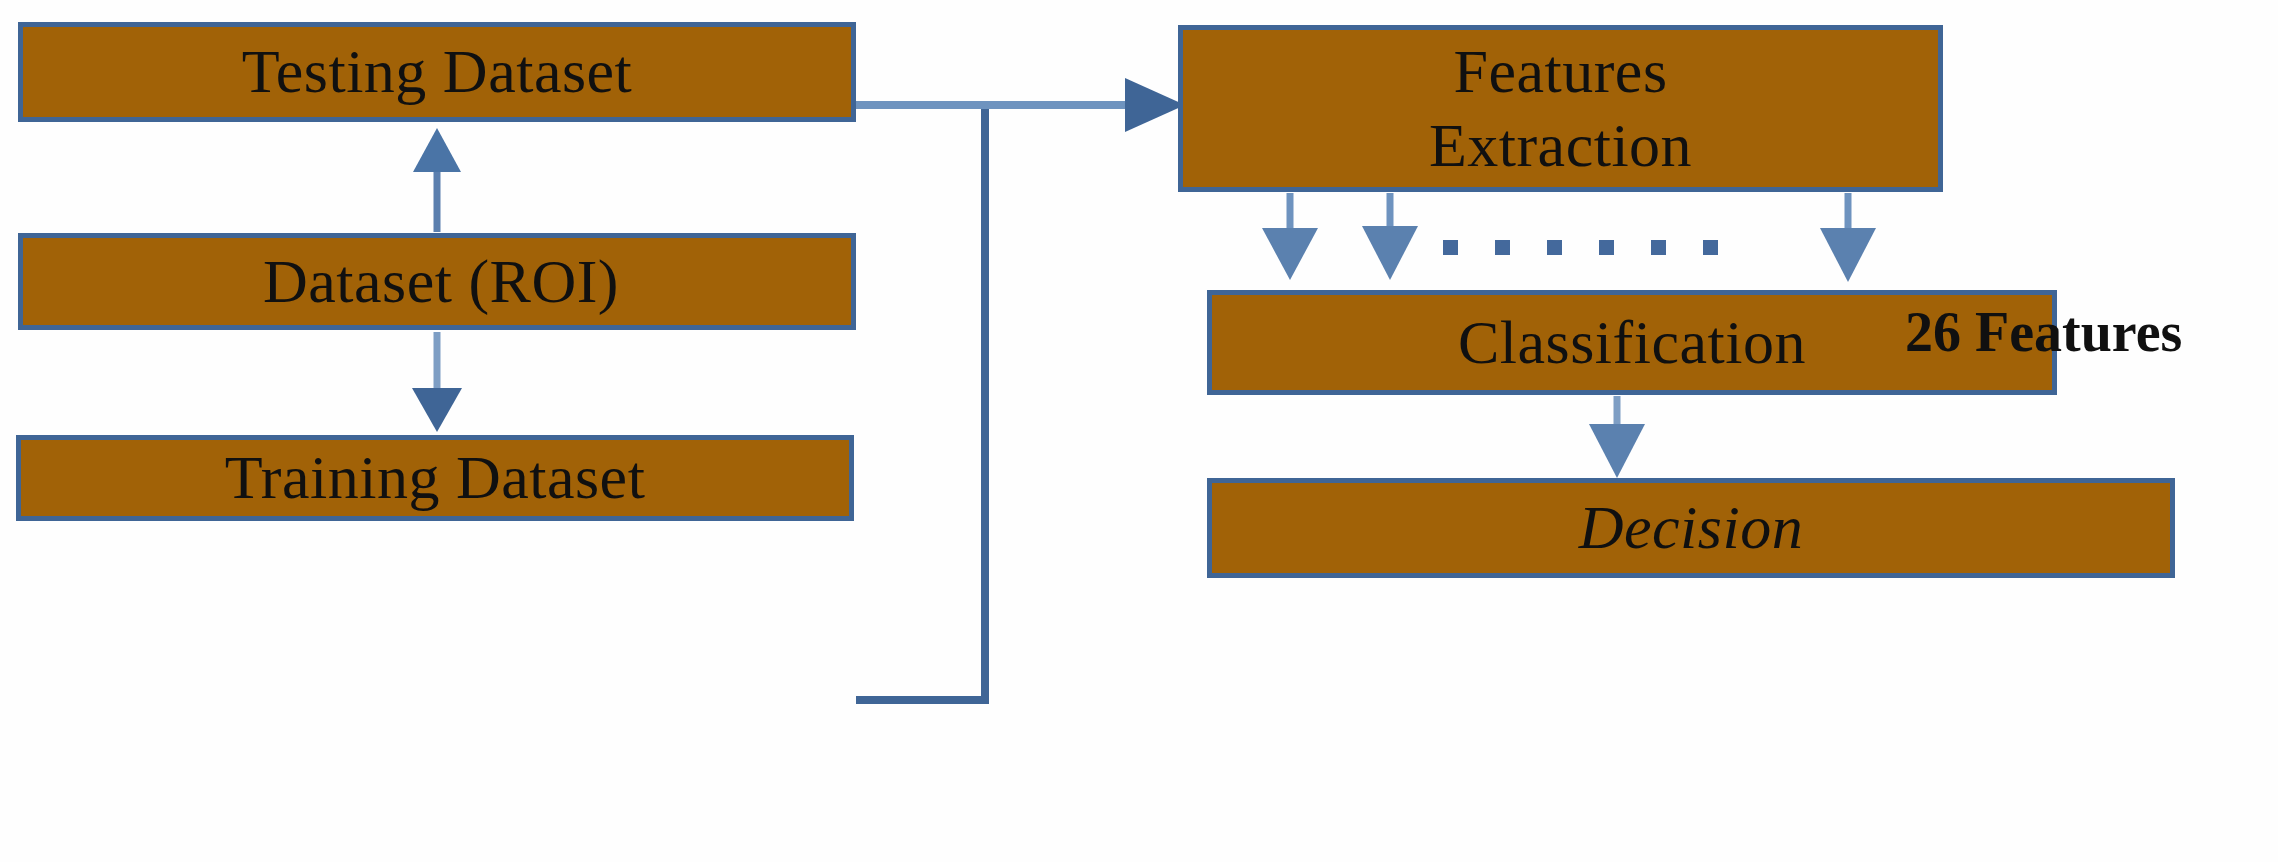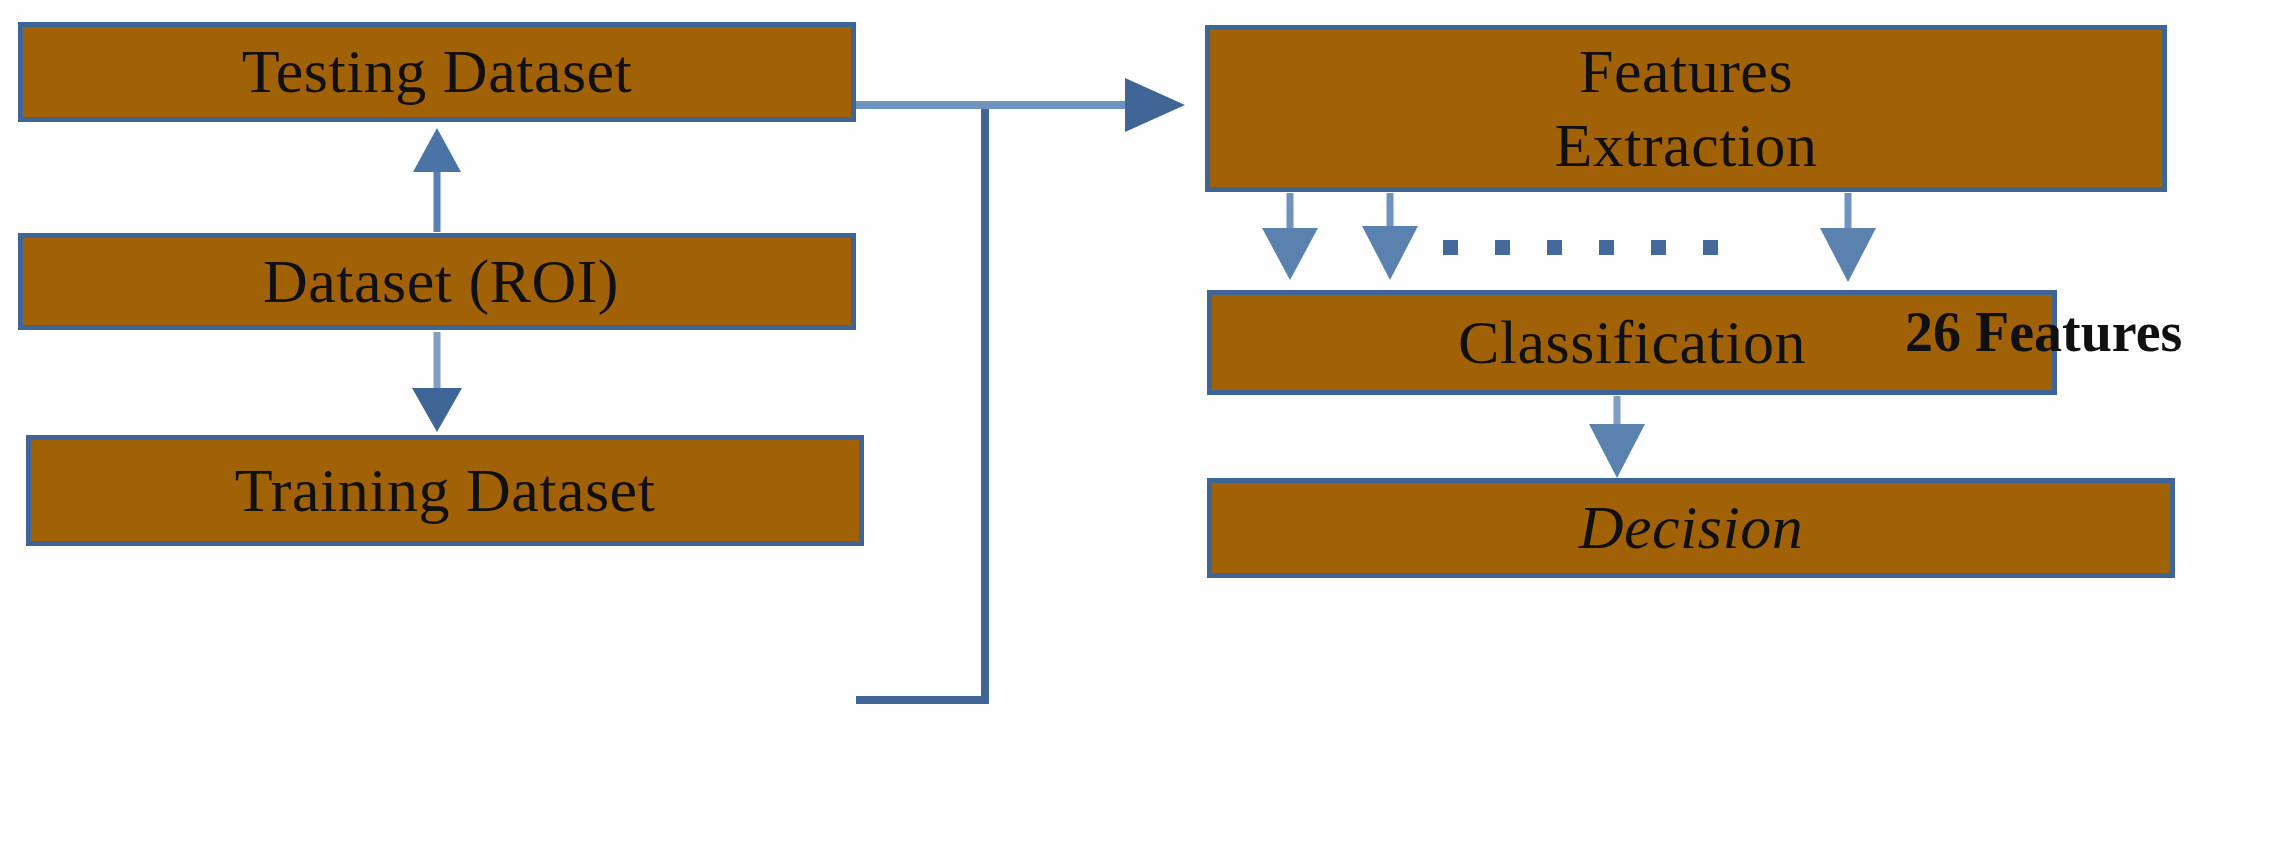--- a/index.html
+++ b/index.html
@@ -30,22 +30,22 @@
     line-height: 1.05;
   }
   .node .label {
     font-size: 62px;
     letter-spacing: 0.5px;
     white-space: pre-line;
     color: #101010;
   }
   #node-testing   { left: 18px;   top: 22px;  width: 838px; height: 100px; }
   #node-dataset   { left: 18px;   top: 233px; width: 838px; height: 97px; padding-left: 8px;  }
-  #node-training  { left: 26px;   top: 435px; width: 838px; height: 111px; }
-  #node-features  { left: 1205px; top: 25px;  width: 962px; height: 167px; }
+  #node-training  { left: 16px;   top: 435px; width: 838px; height: 86px; }
+  #node-features  { left: 1178px; top: 25px;  width: 765px; height: 167px; }
   #node-classify  { left: 1207px; top: 290px; width: 850px; height: 105px; font-family: Liberation Serif, serif; }
   #node-decision  { left: 1207px; top: 478px; width: 968px; height: 100px; font-style: italic; }
 
   #node-features .label { line-height: 1.18; }
 
   #edges {
     position: absolute;
     left: 0; top: 0;
     width: 2278px;
     height: 862px;

